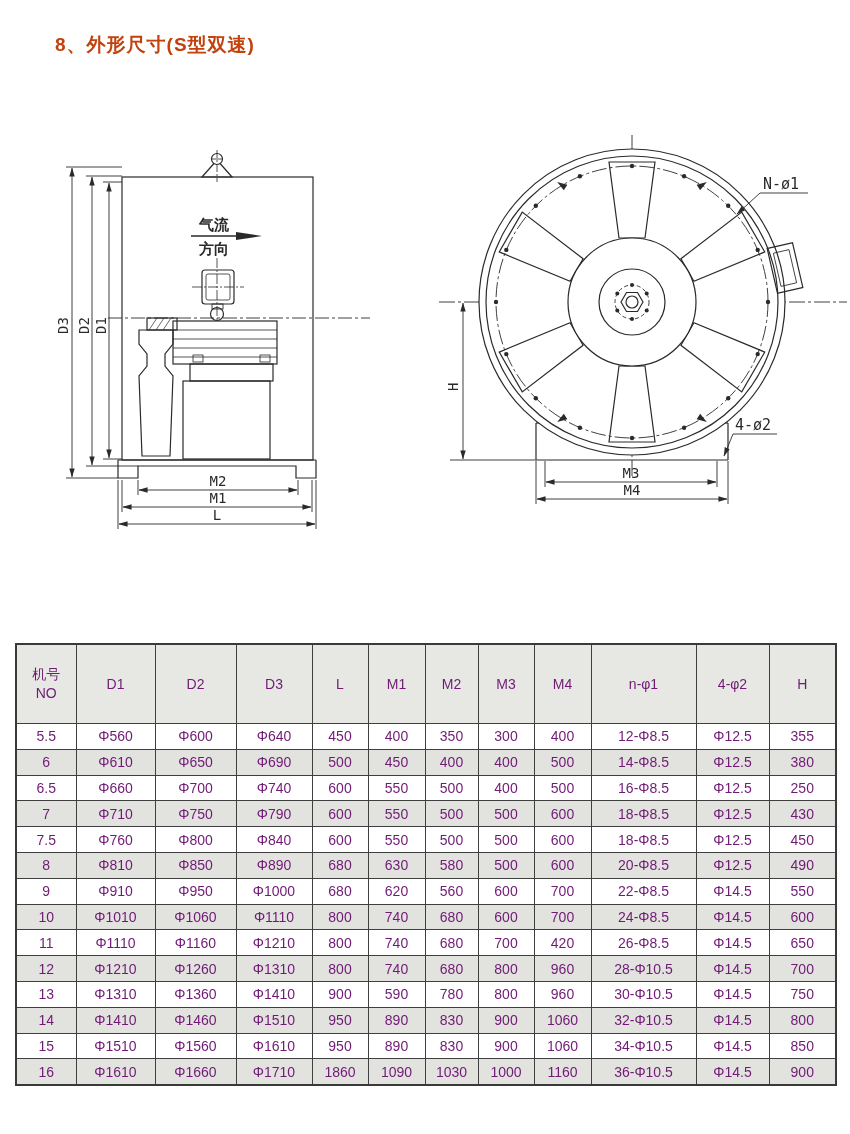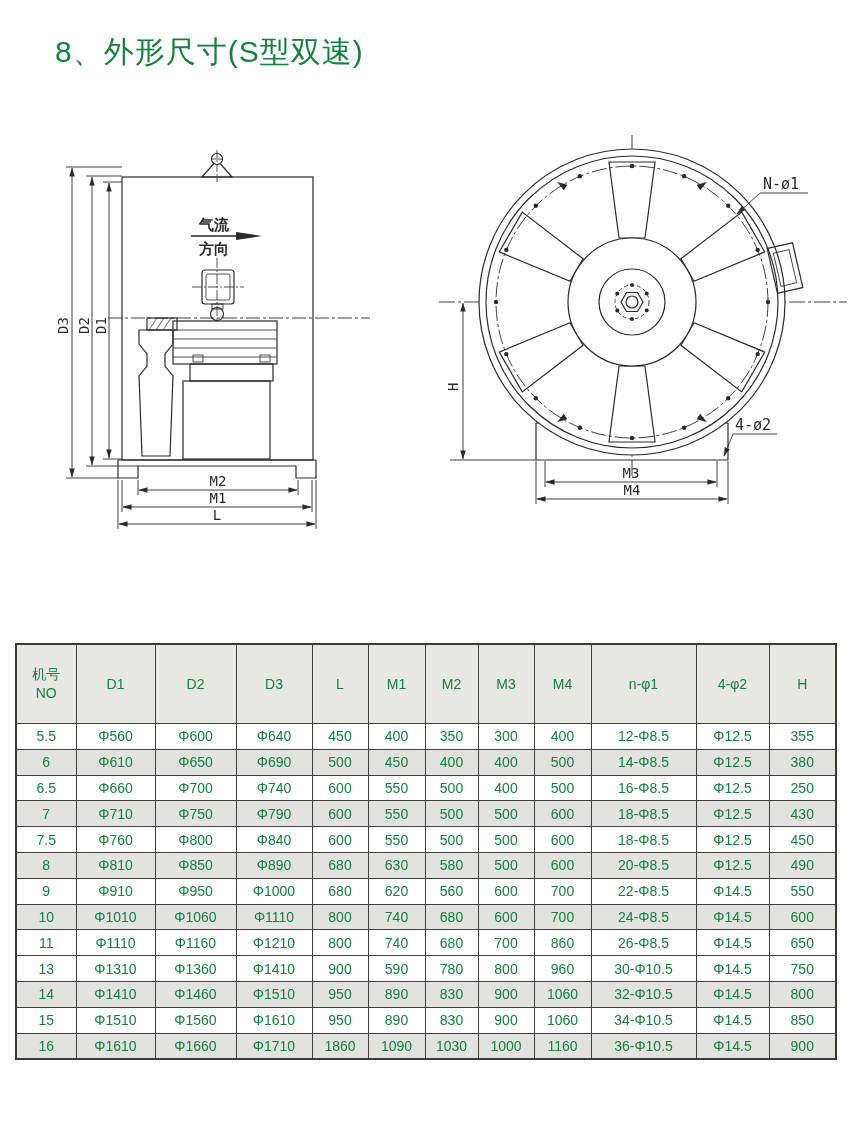--- a/index.html
+++ b/index.html
@@ -1,25 +1,25 @@
 <!DOCTYPE html>
 <html><head>
 <meta charset="utf-8">
 <style>
   html,body{margin:0;padding:0;background:#ffffff;}
   body{width:850px;height:1134px;position:relative;font-family:"Liberation Sans",sans-serif;color:#1c1c1c;overflow:hidden;}
-  .page-title{position:absolute;left:55px;top:32px;font-size:30px;font-weight:400;letter-spacing:1px;color:#15803d;}
+  .page-title{position:absolute;left:55px;top:32px;font-size:19px;font-weight:700;letter-spacing:1px;color:#c2410c;}
   .drawing{position:absolute;}
   svg text{fill:#2a2a2a;}
   .dimtxt{font-family:"DejaVu Sans Mono",monospace;font-size:14px;}
   .cjk{font-family:"Liberation Sans",sans-serif;font-size:15px;font-weight:600;}
   .callout{font-family:"DejaVu Sans Mono",monospace;font-size:15px;}
 
   .spec-table{position:absolute;left:15px;top:643px;width:820px;border-collapse:collapse;table-layout:fixed;
-              font-size:14px;color:#15803d;border:2px solid #3a3a3a;}
+              font-size:14px;color:#701a75;border:2px solid #3a3a3a;}
   .spec-table th,.spec-table td{border:1.5px solid #3f3f3f;text-align:center;vertical-align:middle;padding:0;}
   .spec-table th{height:78px;font-weight:400;background:#e7e7e4;white-space:pre-line;line-height:1.35;}
   .spec-table td{height:24.8px;background:#ffffff;}
   .spec-table tr.shade td{background:#e2e2df;}
 </style>
 </head>
 <body>
 
 <div class="page-title">8、外形尺寸(S型双速)</div>
 
@@ -369,24 +369,38 @@
       </tr>
       <tr>
         <td>11</td>
         <td>Φ1110</td>
         <td>Φ1160</td>
         <td>Φ1210</td>
         <td>800</td>
         <td>740</td>
         <td>680</td>
         <td>700</td>
-        <td>860</td>
+        <td>420</td>
         <td>26-Φ8.5</td>
         <td>Φ14.5</td>
         <td>650</td>
+      </tr>
+      <tr class="shade">
+        <td>12</td>
+        <td>Φ1210</td>
+        <td>Φ1260</td>
+        <td>Φ1310</td>
+        <td>800</td>
+        <td>740</td>
+        <td>680</td>
+        <td>800</td>
+        <td>960</td>
+        <td>28-Φ10.5</td>
+        <td>Φ14.5</td>
+        <td>700</td>
       </tr>
       <tr>
         <td>13</td>
         <td>Φ1310</td>
         <td>Φ1360</td>
         <td>Φ1410</td>
         <td>900</td>
         <td>590</td>
         <td>780</td>
         <td>800</td>

